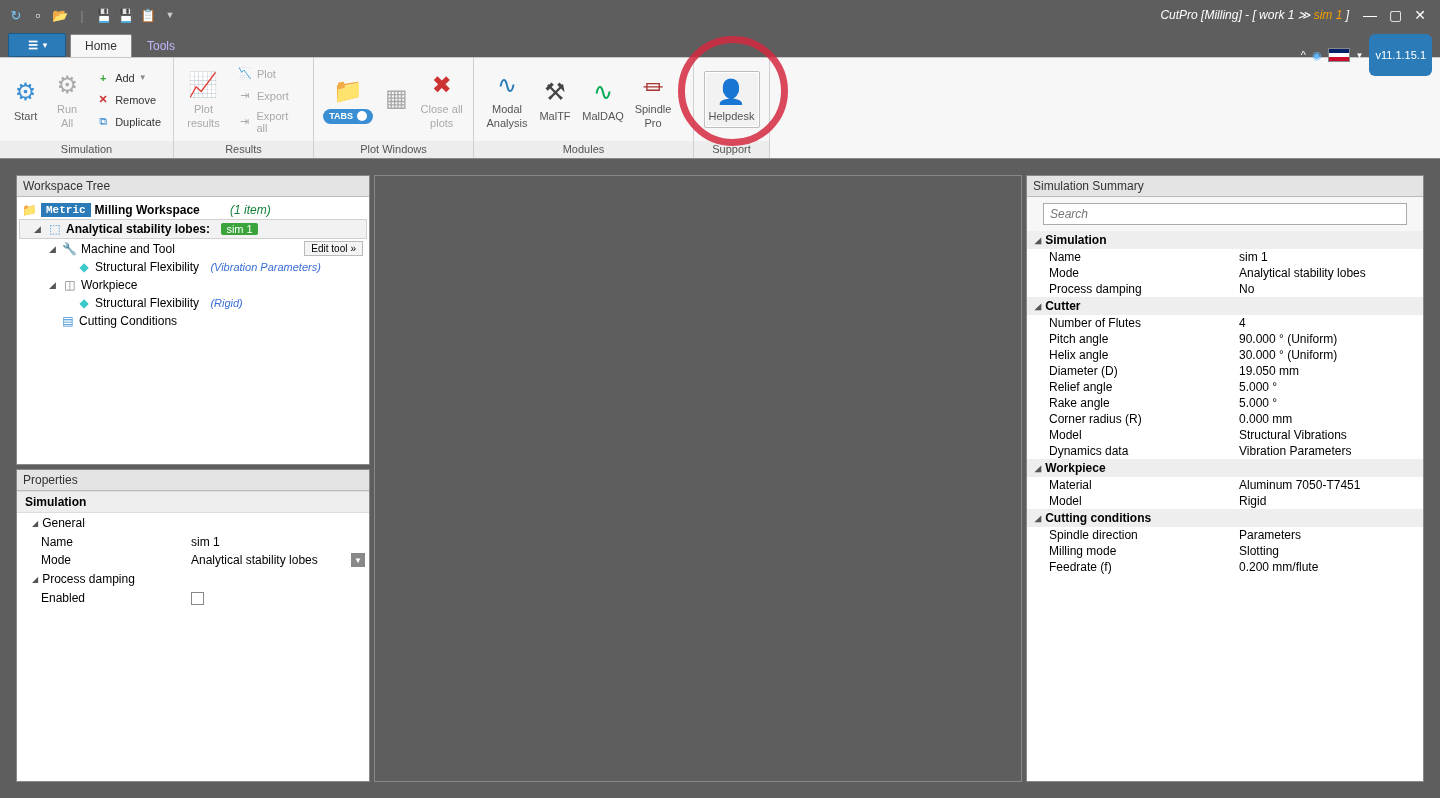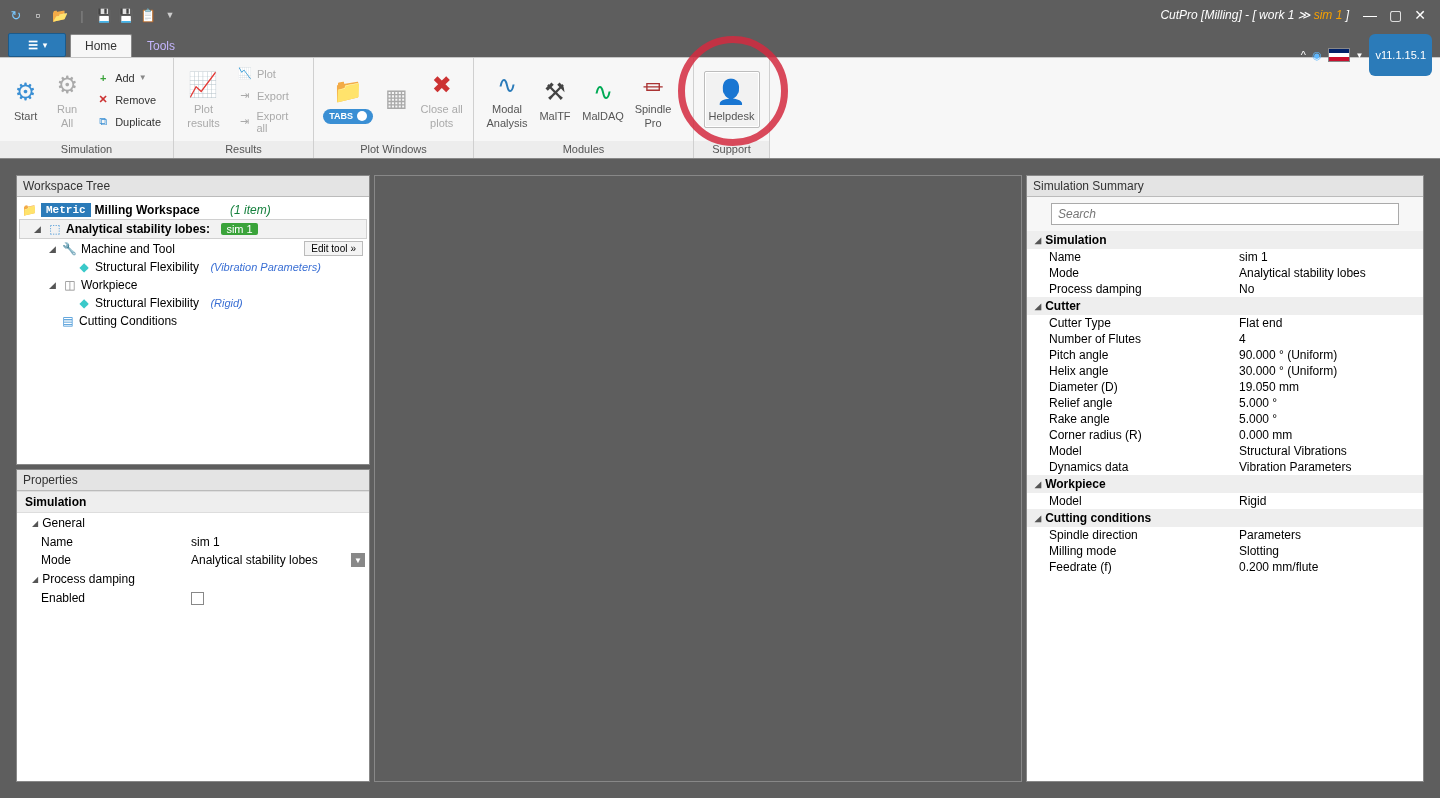--- a/index.html
+++ b/index.html
@@ -68,21 +68,21 @@
 .prop-cat::before { content: "◢"; font-size: 8px; color: #555; }
 .prop-row { display: flex; align-items: center; padding: 2px 0 2px 24px; }
 .prop-row .k { width: 150px; }
 .prop-row .v { flex: 1; display: flex; align-items: center; }
 .prop-row .v select, .prop-row .v .fake-select { flex: 1; border: none; background: transparent; font-size: 12px; }
 .fake-select { display: flex; justify-content: space-between; align-items: center; padding-right: 4px; }
 .fake-select .dd { width: 14px; height: 14px; background: #888; color: #fff; font-size: 8px; display: flex; align-items: center; justify-content: center; }
 .checkbox-box { width: 13px; height: 13px; border: 1px solid #888; background: #fff; }
 
 
-.summary-search { margin: 6px 24px; }
+.summary-search { margin: 6px 16px; }
 .summary-search input { width: 100%; border: 1px solid #aaa; padding: 3px 6px; font-size: 12px; font-style: italic; color: #888; }
 .summary-body { font-size: 12px; overflow: auto; flex: 1; background: #fff; }
 .sum-cat { font-weight: bold; padding: 2px 8px; display: flex; align-items: center; gap: 4px; background: #eee; }
 .sum-cat::before { content: "◢"; font-size: 8px; color: #555; }
 .sum-row { display: flex; padding: 1px 0 1px 22px; }
 .sum-row .k { width: 190px; }
 .sum-row .v { flex: 1; }
 
 .ws-tree-panel { height: 290px; }
 .props-panel { flex: 1; }
@@ -329,24 +329,20 @@
             <span class="v">Analytical stability lobes</span>
           </div>
           <div class="sum-row">
             <span class="k">Process damping</span>
             <span class="v">No</span>
           </div>
         </div>
       <div class="sum-cat">Cutter</div>
       <div>
           <div class="sum-row">
-            <span class="k">Cutter Type</span>
-            <span class="v">Flat end</span>
-          </div>
-          <div class="sum-row">
             <span class="k">Number of Flutes</span>
             <span class="v">4</span>
           </div>
           <div class="sum-row">
             <span class="k">Pitch angle</span>
             <span class="v">90.000 ° (Uniform)</span>
           </div>
           <div class="sum-row">
             <span class="k">Helix angle</span>
             <span class="v">30.000 ° (Uniform)</span>
@@ -372,20 +368,24 @@
             <span class="v">Structural Vibrations</span>
           </div>
           <div class="sum-row">
             <span class="k">Dynamics data</span>
             <span class="v">Vibration Parameters</span>
           </div>
         </div>
       <div class="sum-cat">Workpiece</div>
       <div>
           <div class="sum-row">
+            <span class="k">Material</span>
+            <span class="v">Aluminum 7050-T7451</span>
+          </div>
+          <div class="sum-row">
             <span class="k">Model</span>
             <span class="v">Rigid</span>
           </div>
         </div>
       <div class="sum-cat">Cutting conditions</div>
       <div>
           <div class="sum-row">
             <span class="k">Spindle direction</span>
             <span class="v">Parameters</span>
           </div>

